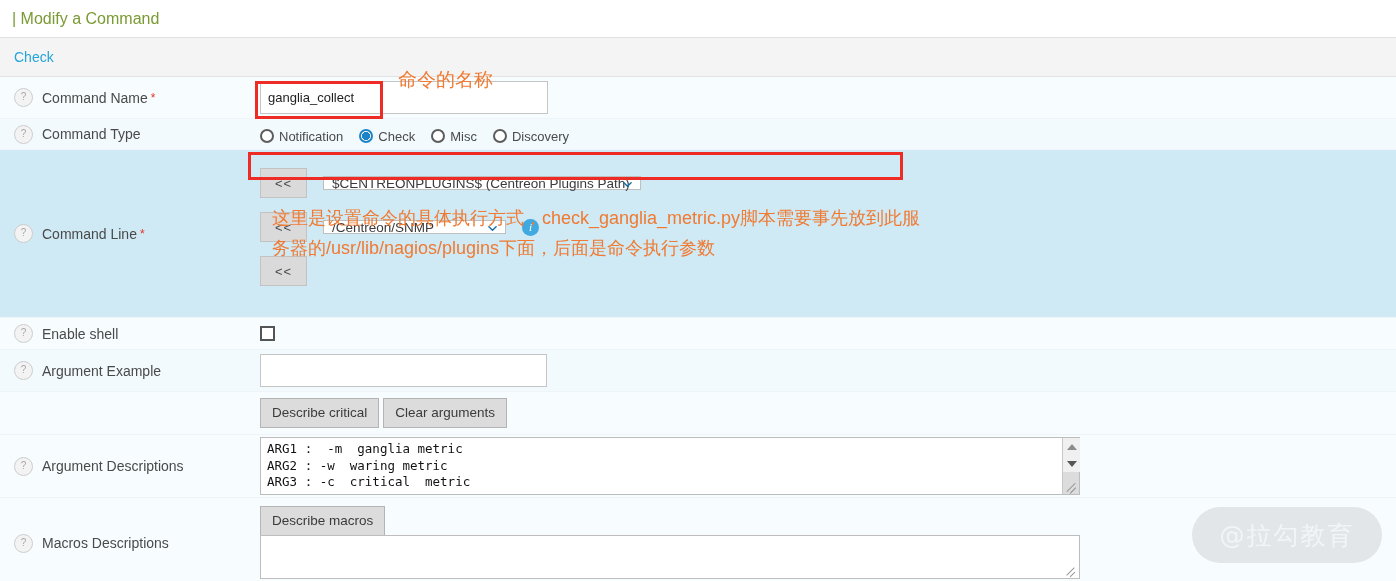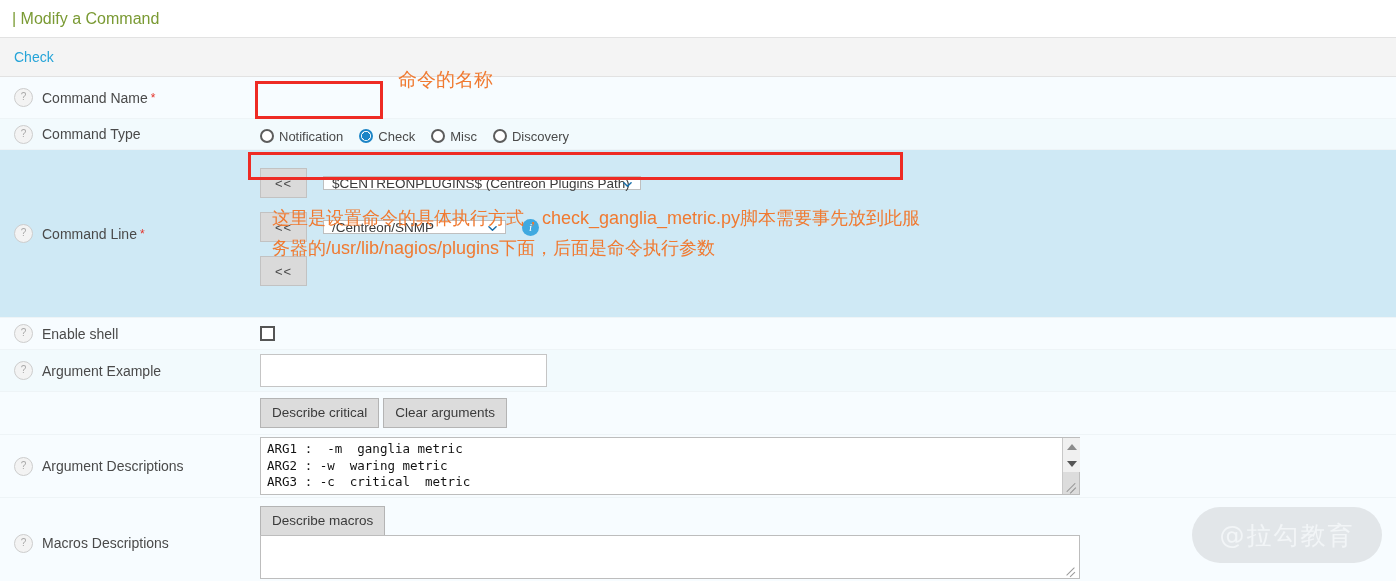--- a/index.html
+++ b/index.html
@@ -405,20 +405,23 @@
   <span>Check</span>
 </div>
 
 <div class="form">
 
   <div class="row alt-a" style="height:41px;">
     <div class="label-cell">
       <span class="help-icon">?</span>
       <span class="label-text">Command Name</span>
       <span class="req">*</span>
+    </div>
+    <div class="field-cell" style="align-items:center;padding-left:8px;">
+      <input class="txt" id="command-name-input" type="text" value="ganglia_collect" style="">
     </div>
   </div>
 
   <div class="row alt-b" style="height:30px;">
     <div class="label-cell">
       <span class="help-icon">?</span>
       <span class="label-text">Command Type</span>
     </div>
     <div class="field-cell" style="align-items:center;padding-left:8px;">
       <div class="radio-group">

